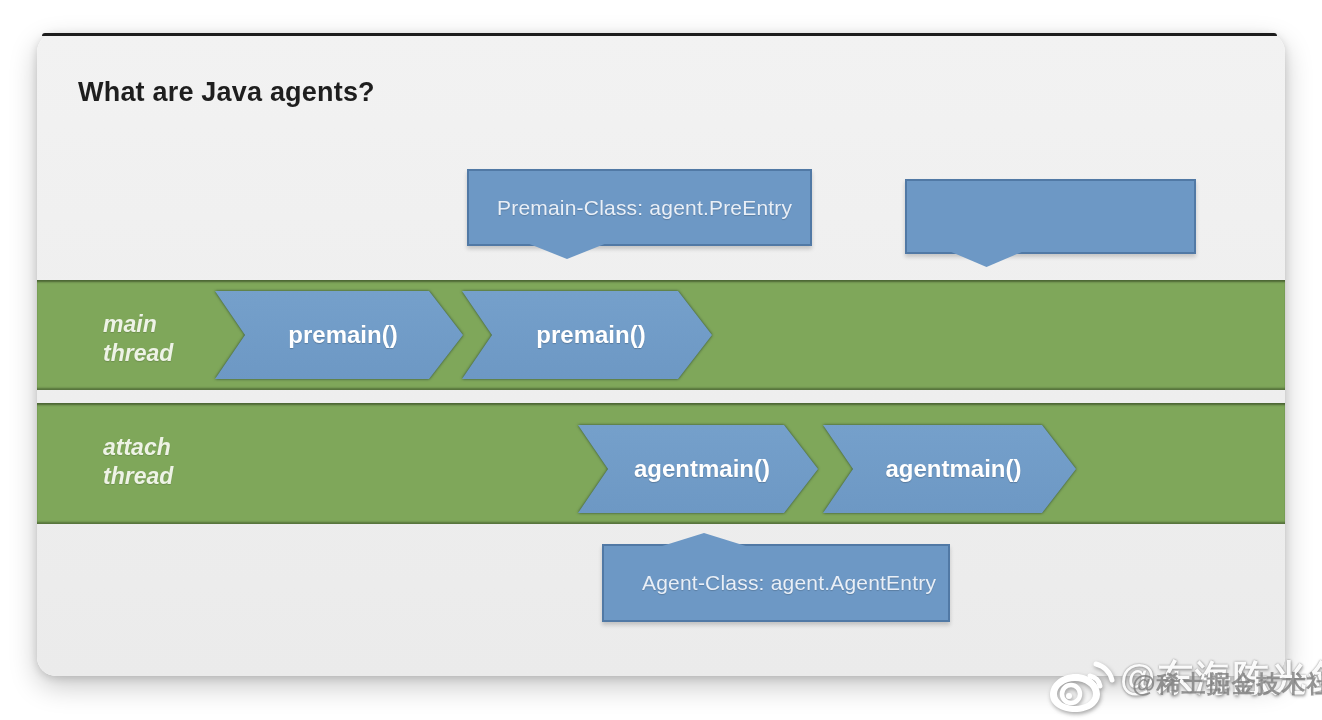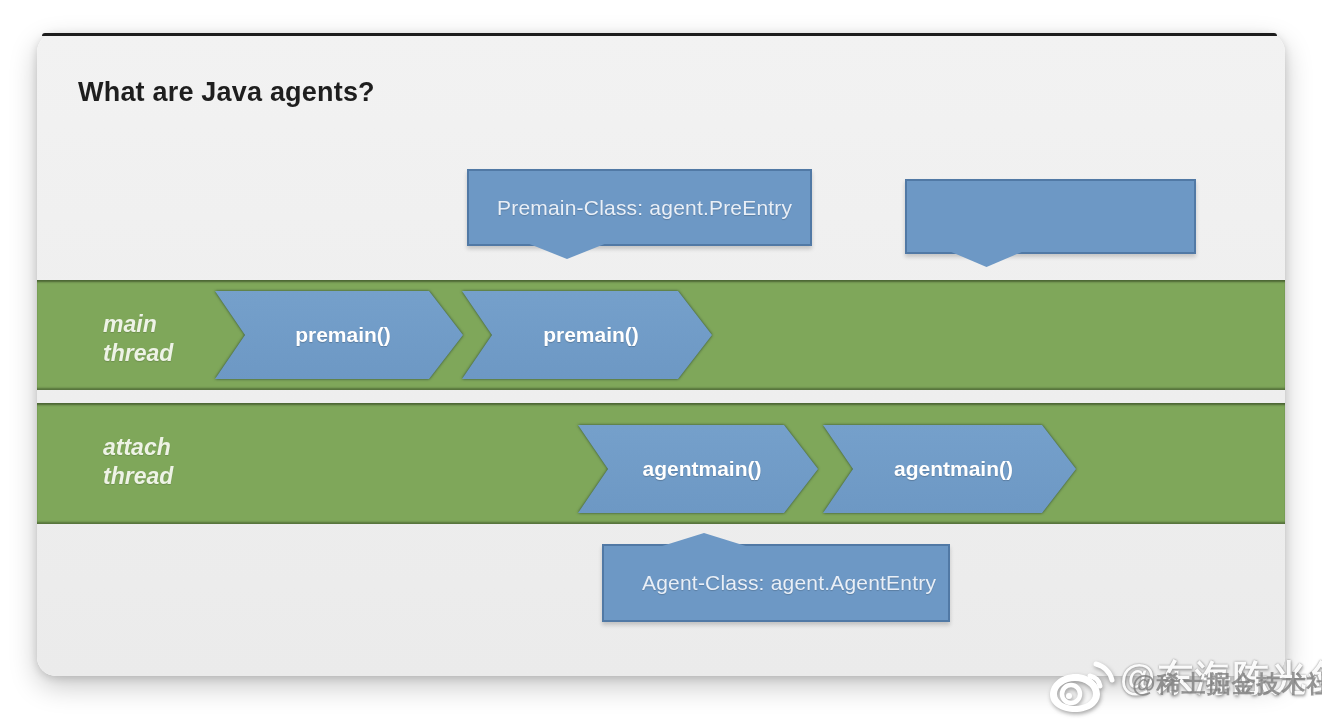--- a/index.html
+++ b/index.html
@@ -75,21 +75,21 @@
 
   .arrow {
     width: 100%; height: 100%;
     background: linear-gradient(#75a0cb, #6d98c4);
     clip-path: polygon(0% 0%, calc(100% - 34px) 0%, 100% 50%, calc(100% - 34px) 100%, 0% 100%, 30px 50%);
     display: flex; align-items: center; justify-content: center;
   }
   .arrow .arrow-label {
     color: #ffffff;
     font-weight: 700;
-    font-size: 21px;
+    font-size: 24px;
     text-shadow: 0 1px 1px rgba(0,0,0,0.2);
     padding-left: 8px;
   }
 
   .aw-1 { left: 178px; width: 248px; }
   .aw-2 { left: 425px; width: 250px; }
   .aw-3 { left: 671px; width: 517px; }
   .aw-4 { left: 541px; width: 240px; }
   .aw-5 { left: 786px; width: 253px; }
 

